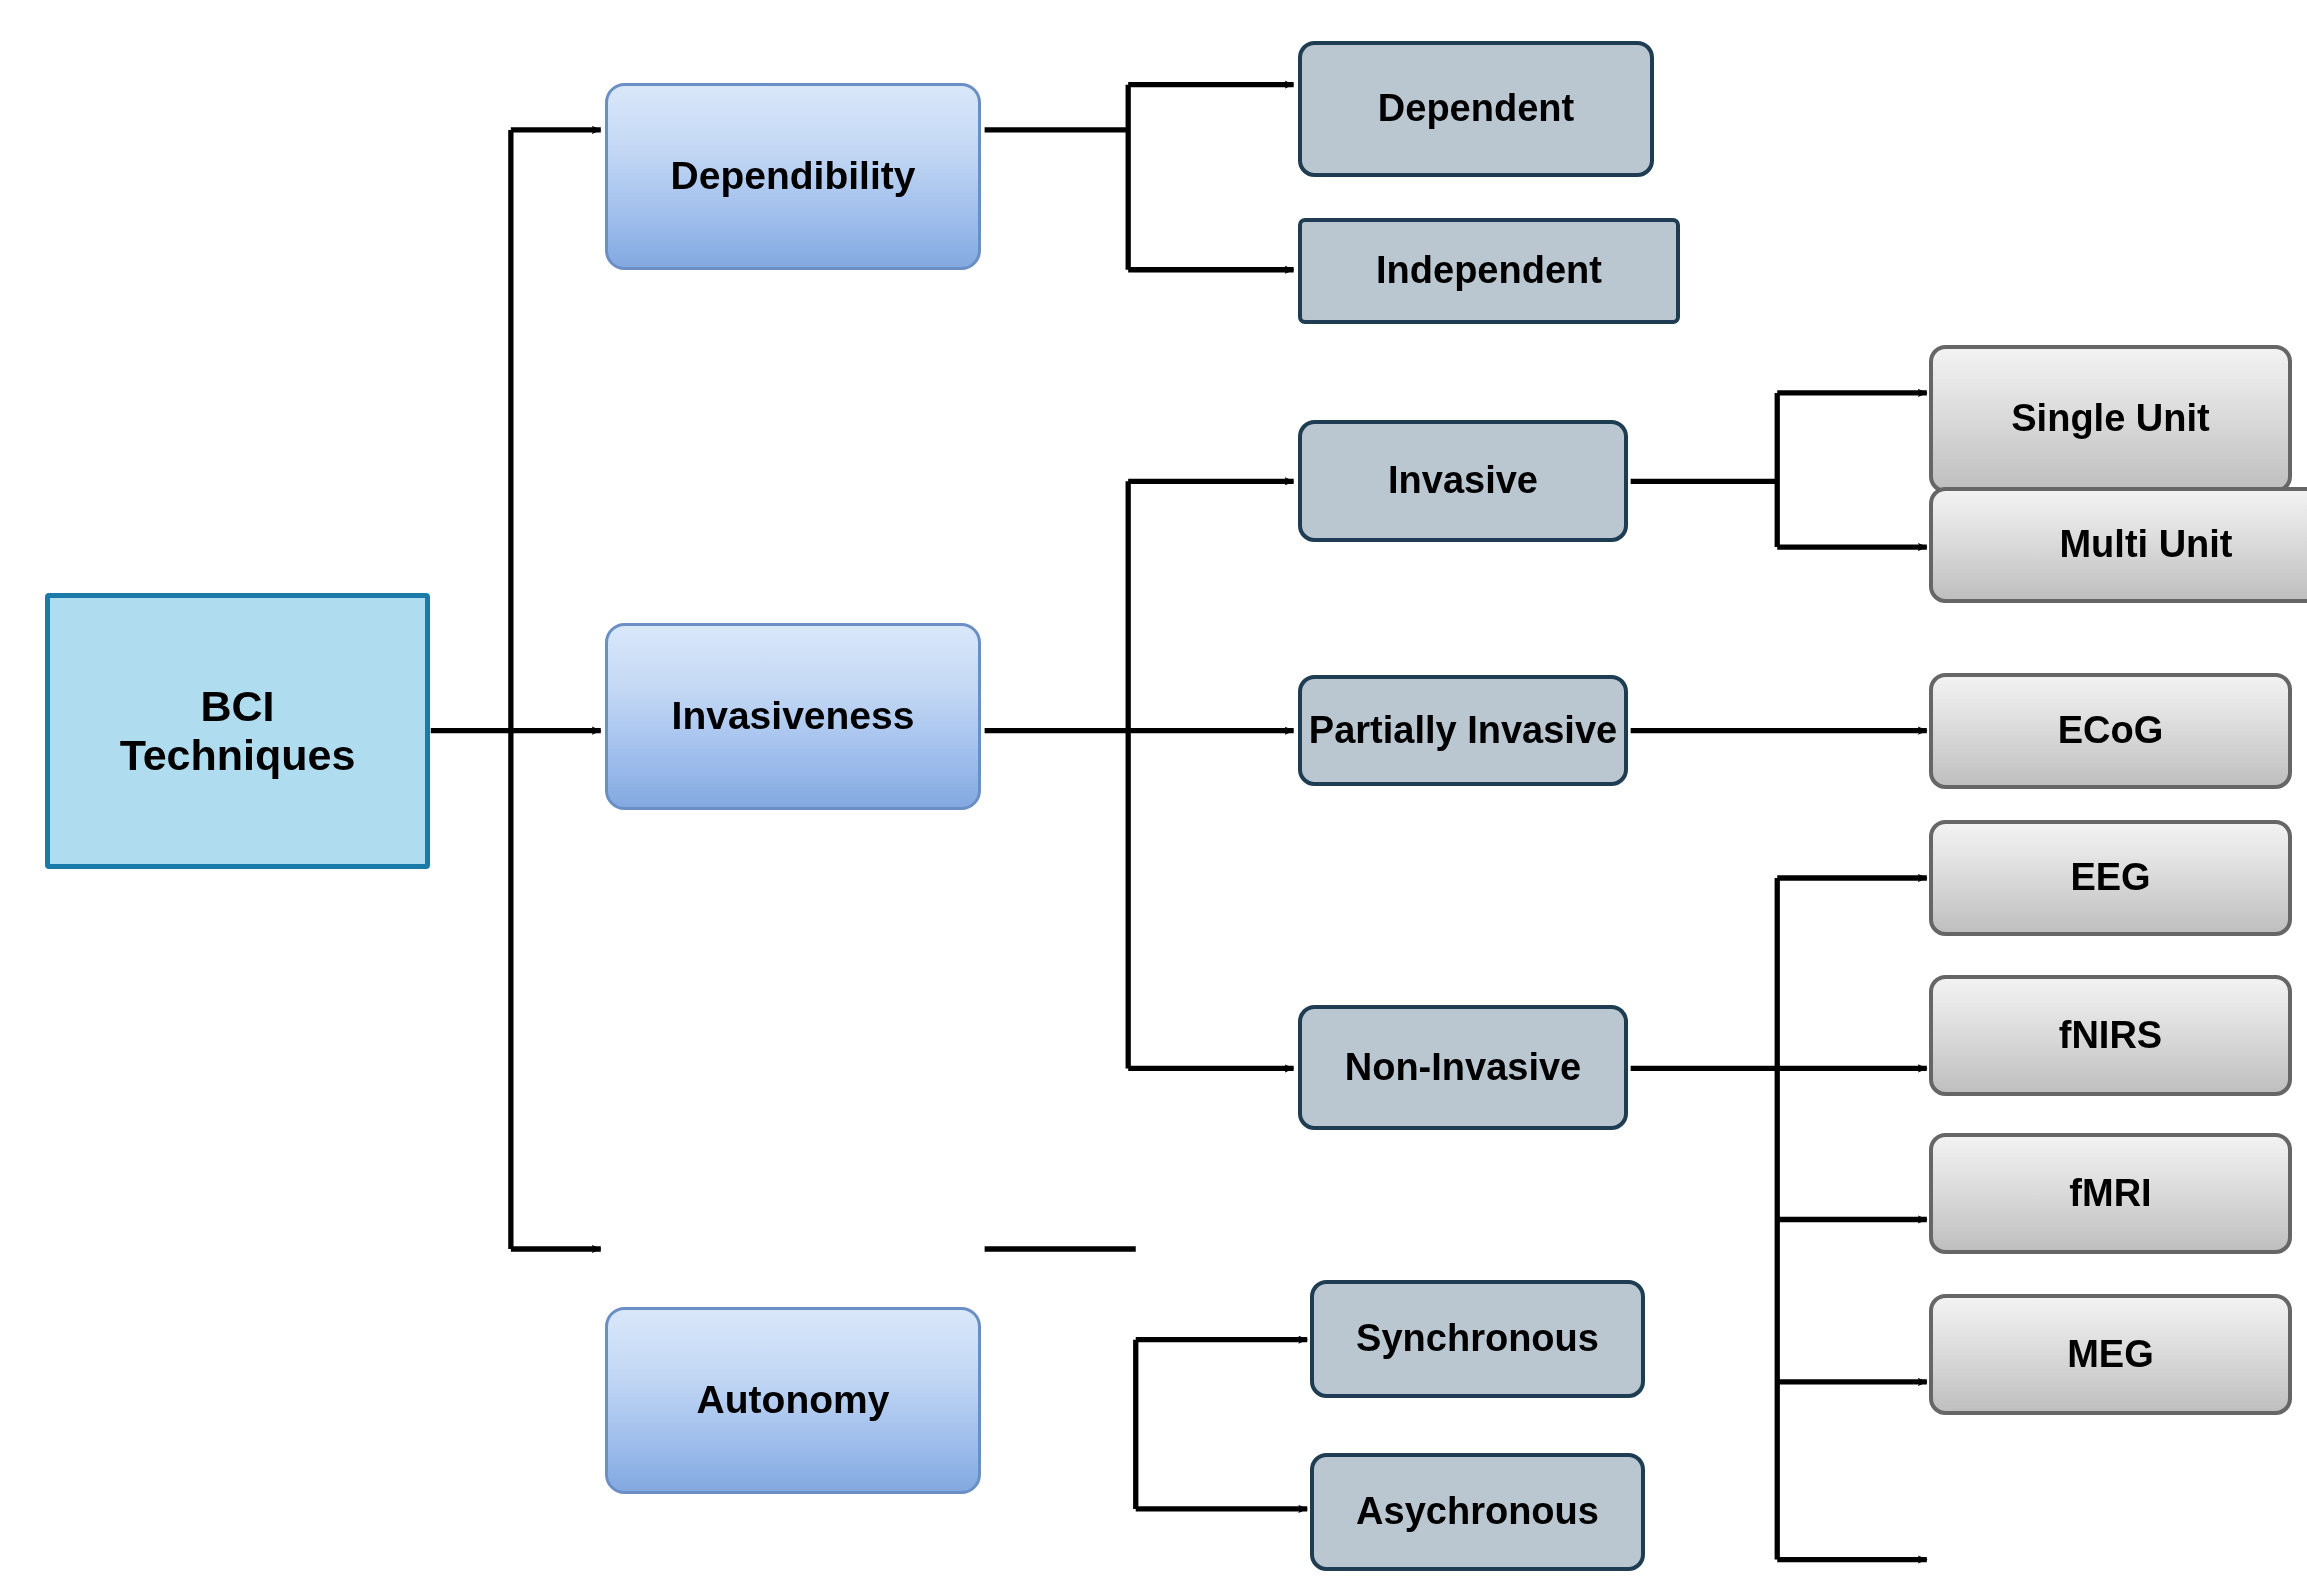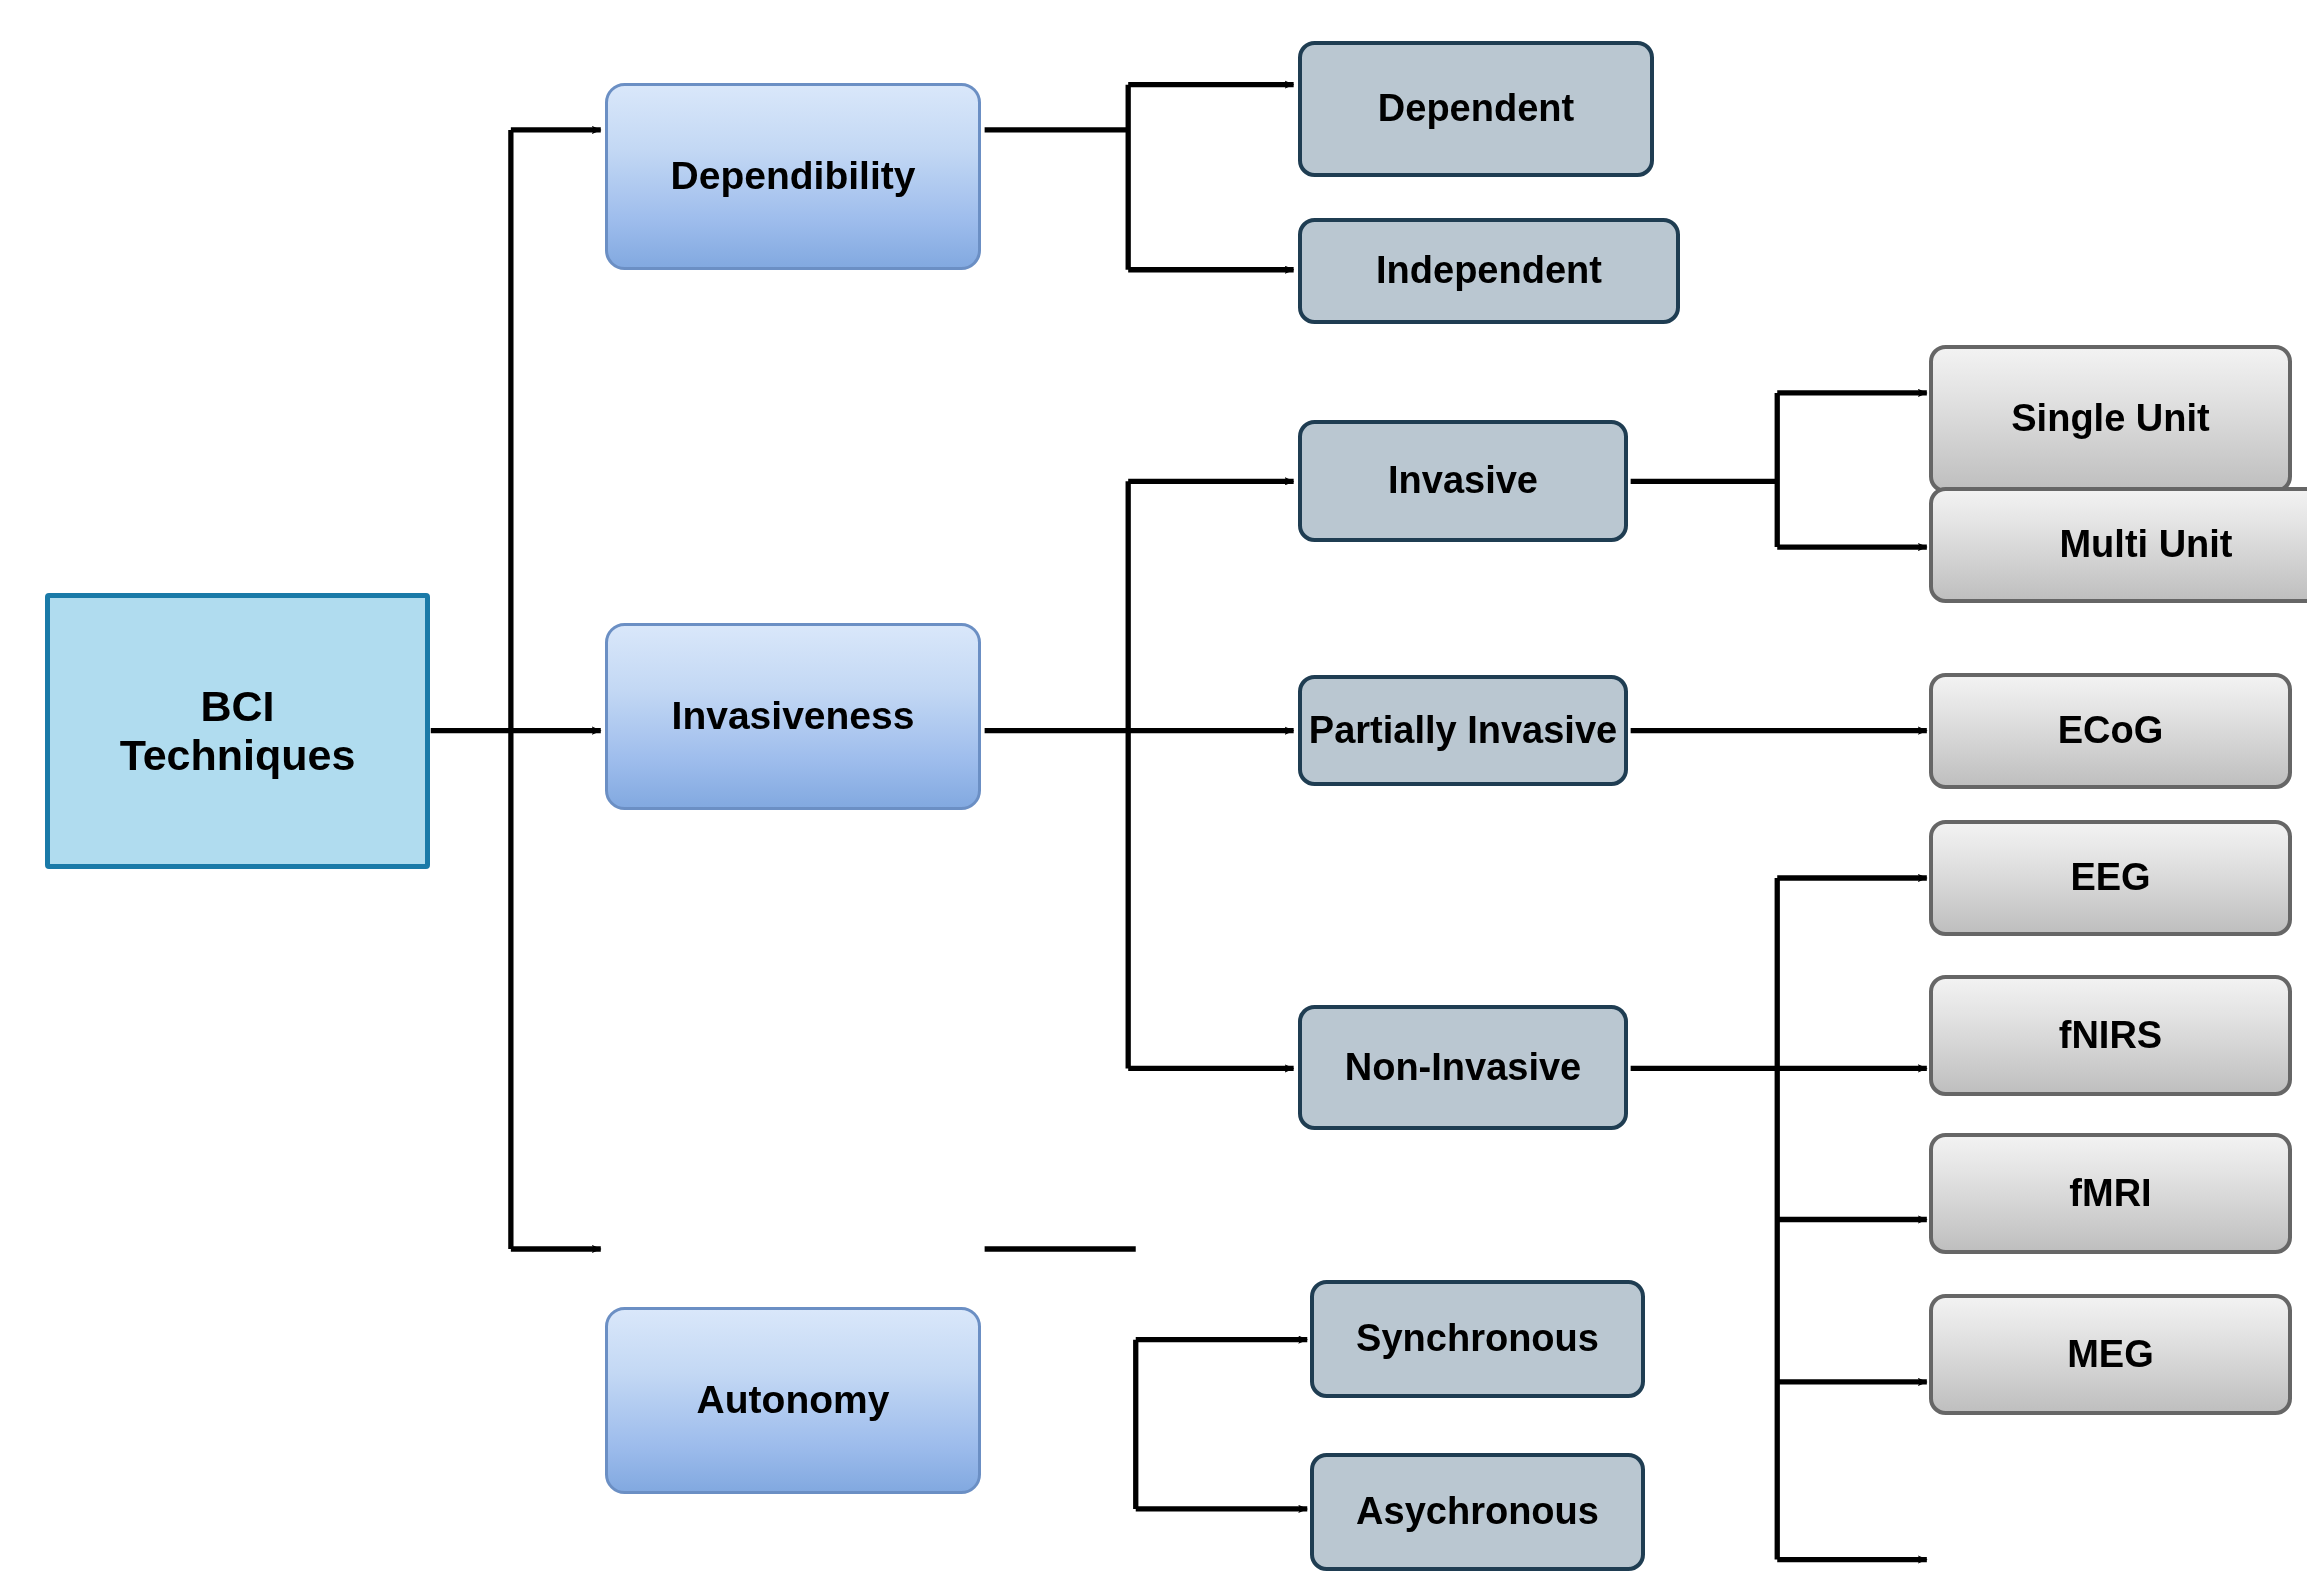--- a/index.html
+++ b/index.html
@@ -128,21 +128,21 @@
 Techniques</div>
 
   <div class="node node--l1" style="left:605px; top:83px; width:376px; height:187px;">Dependibility</div>
 
   <div class="node node--l1" style="left:605px; top:623px; width:376px; height:187px;">Invasiveness</div>
 
   <div class="node node--l1" style="left:605px; top:1307px; width:376px; height:187px;">Autonomy</div>
 
   <div class="node node--l2" style="left:1298px; top:16.6px; width:356px; height:136px;margin-top:24px;">Dependent</div>
 
-  <div class="node node--l2" style="left:1298px; top:218px; width:382px; height:106px;">Independent</div>
+  <div class="node node--l2" style="left:1298px; top:218px; width:382px; height:106px;border-radius:7px;">Independent</div>
 
   <div class="node node--l2" style="left:1298px; top:420px; width:330px; height:122px;">Invasive</div>
 
   <div class="node node--l2" style="left:1298px; top:675px; width:330px; height:111px;text-align:center;">Partially Invasive</div>
 
   <div class="node node--l2" style="left:1298px; top:1005px; width:330px; height:125px;">Non-Invasive</div>
 
   <div class="node node--l2" style="left:1310px; top:1280px; width:335px; height:118px;">Synchronous</div>
 
   <div class="node node--l2" style="left:1310px; top:1453px; width:335px; height:118px;">Asychronous</div>

